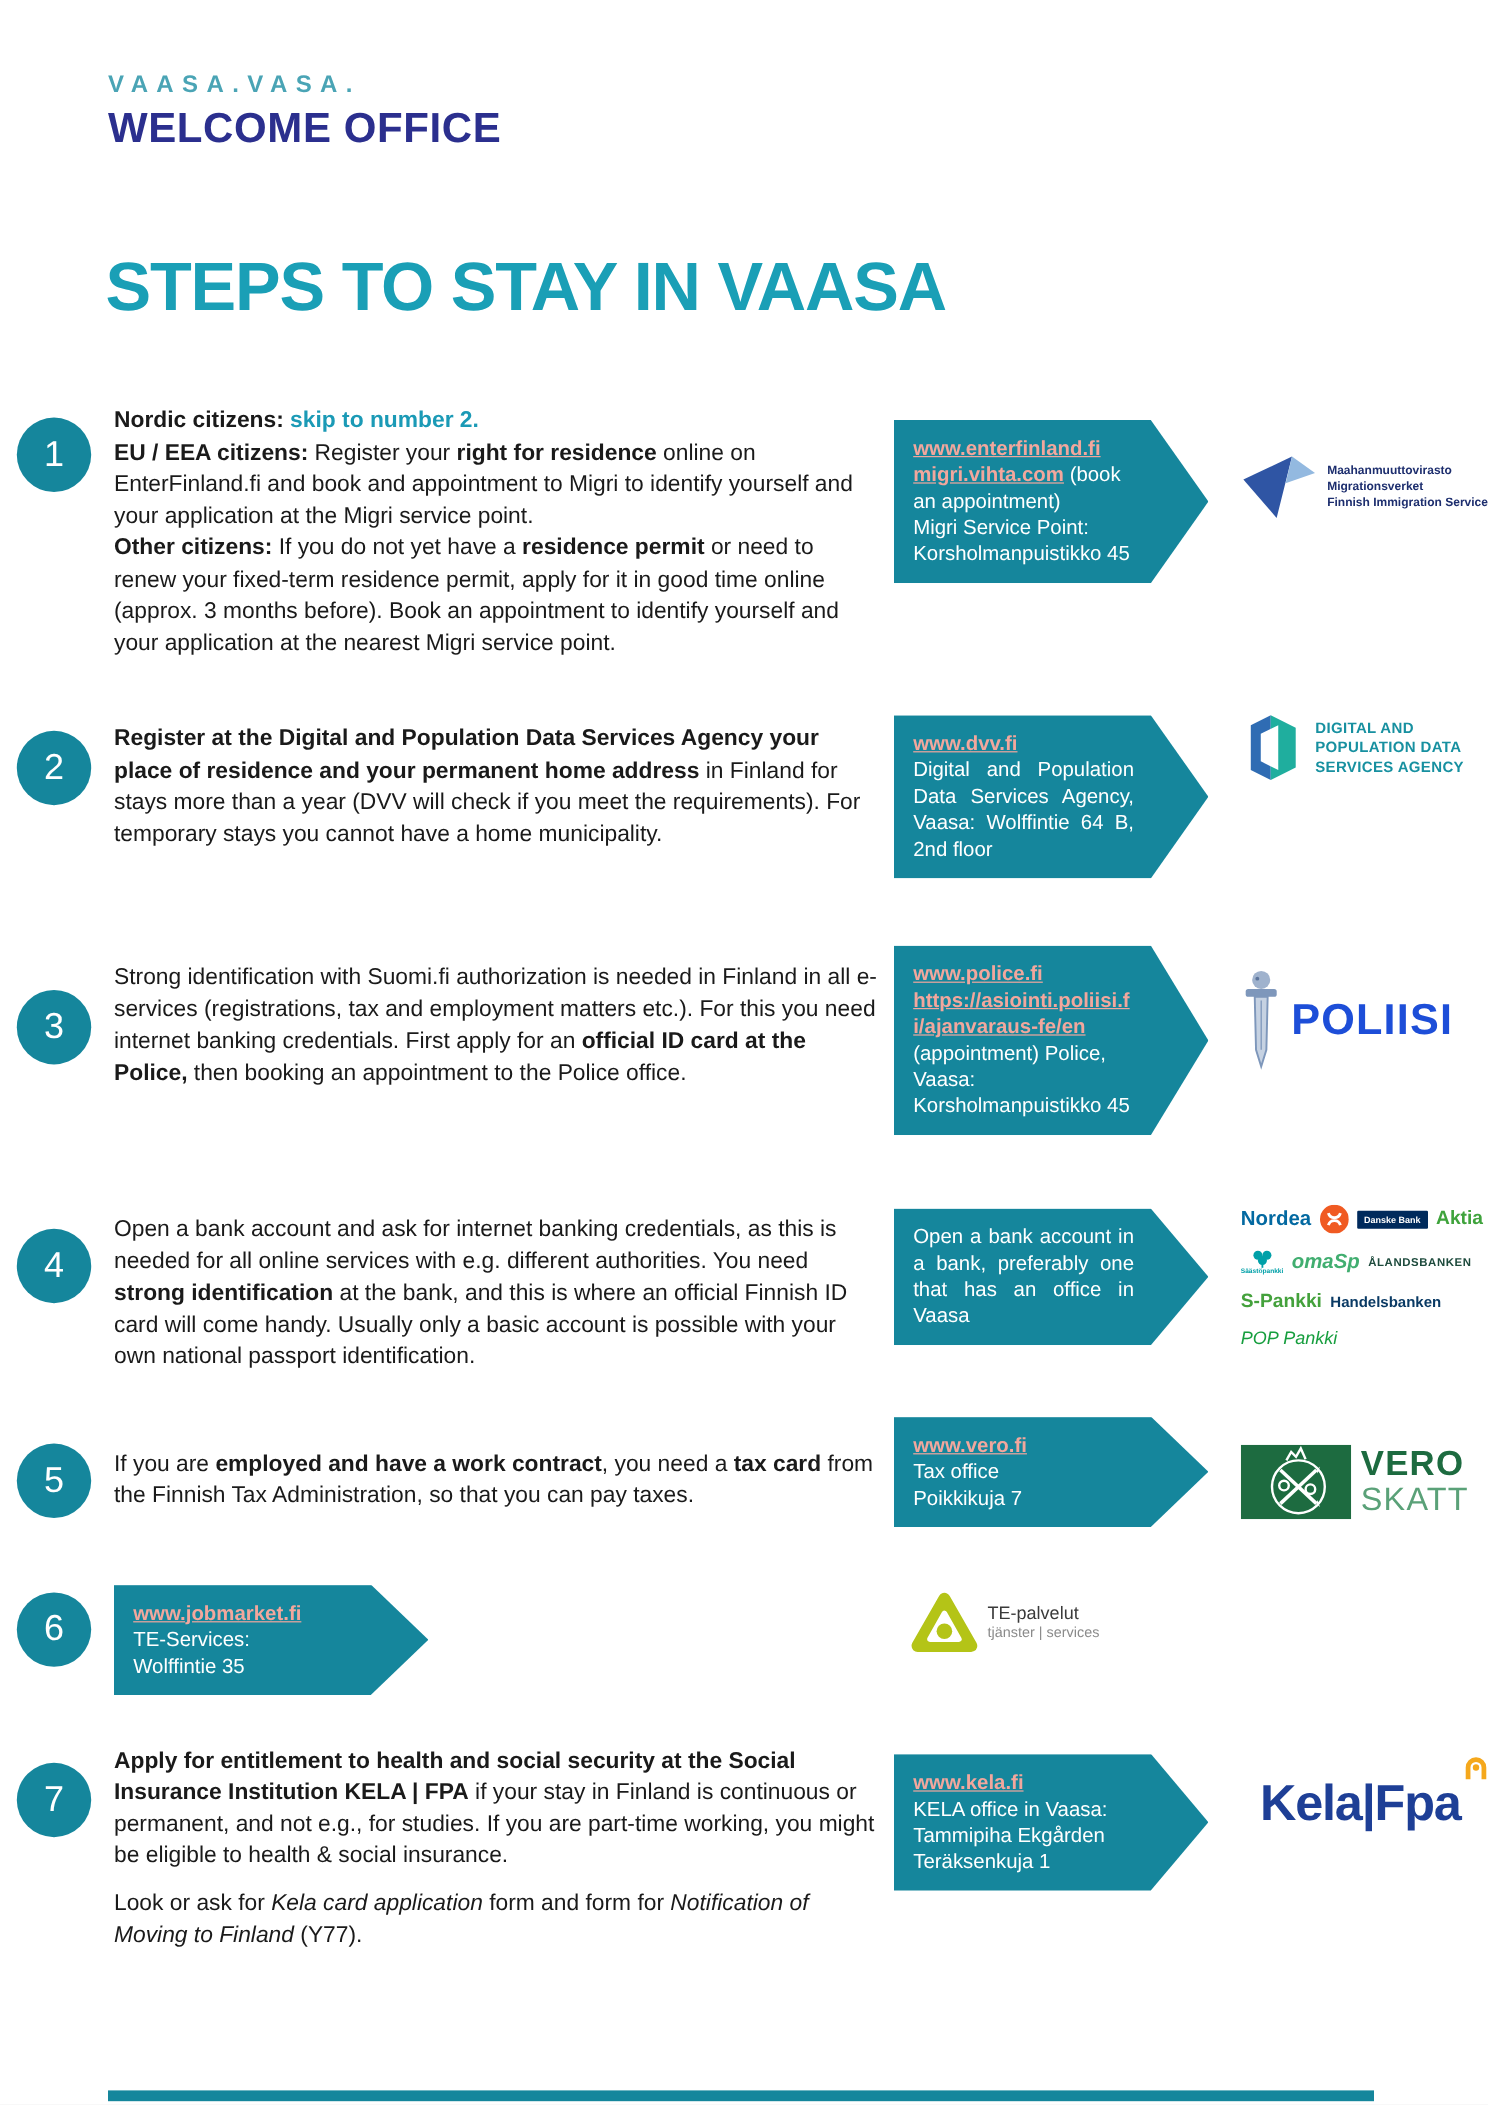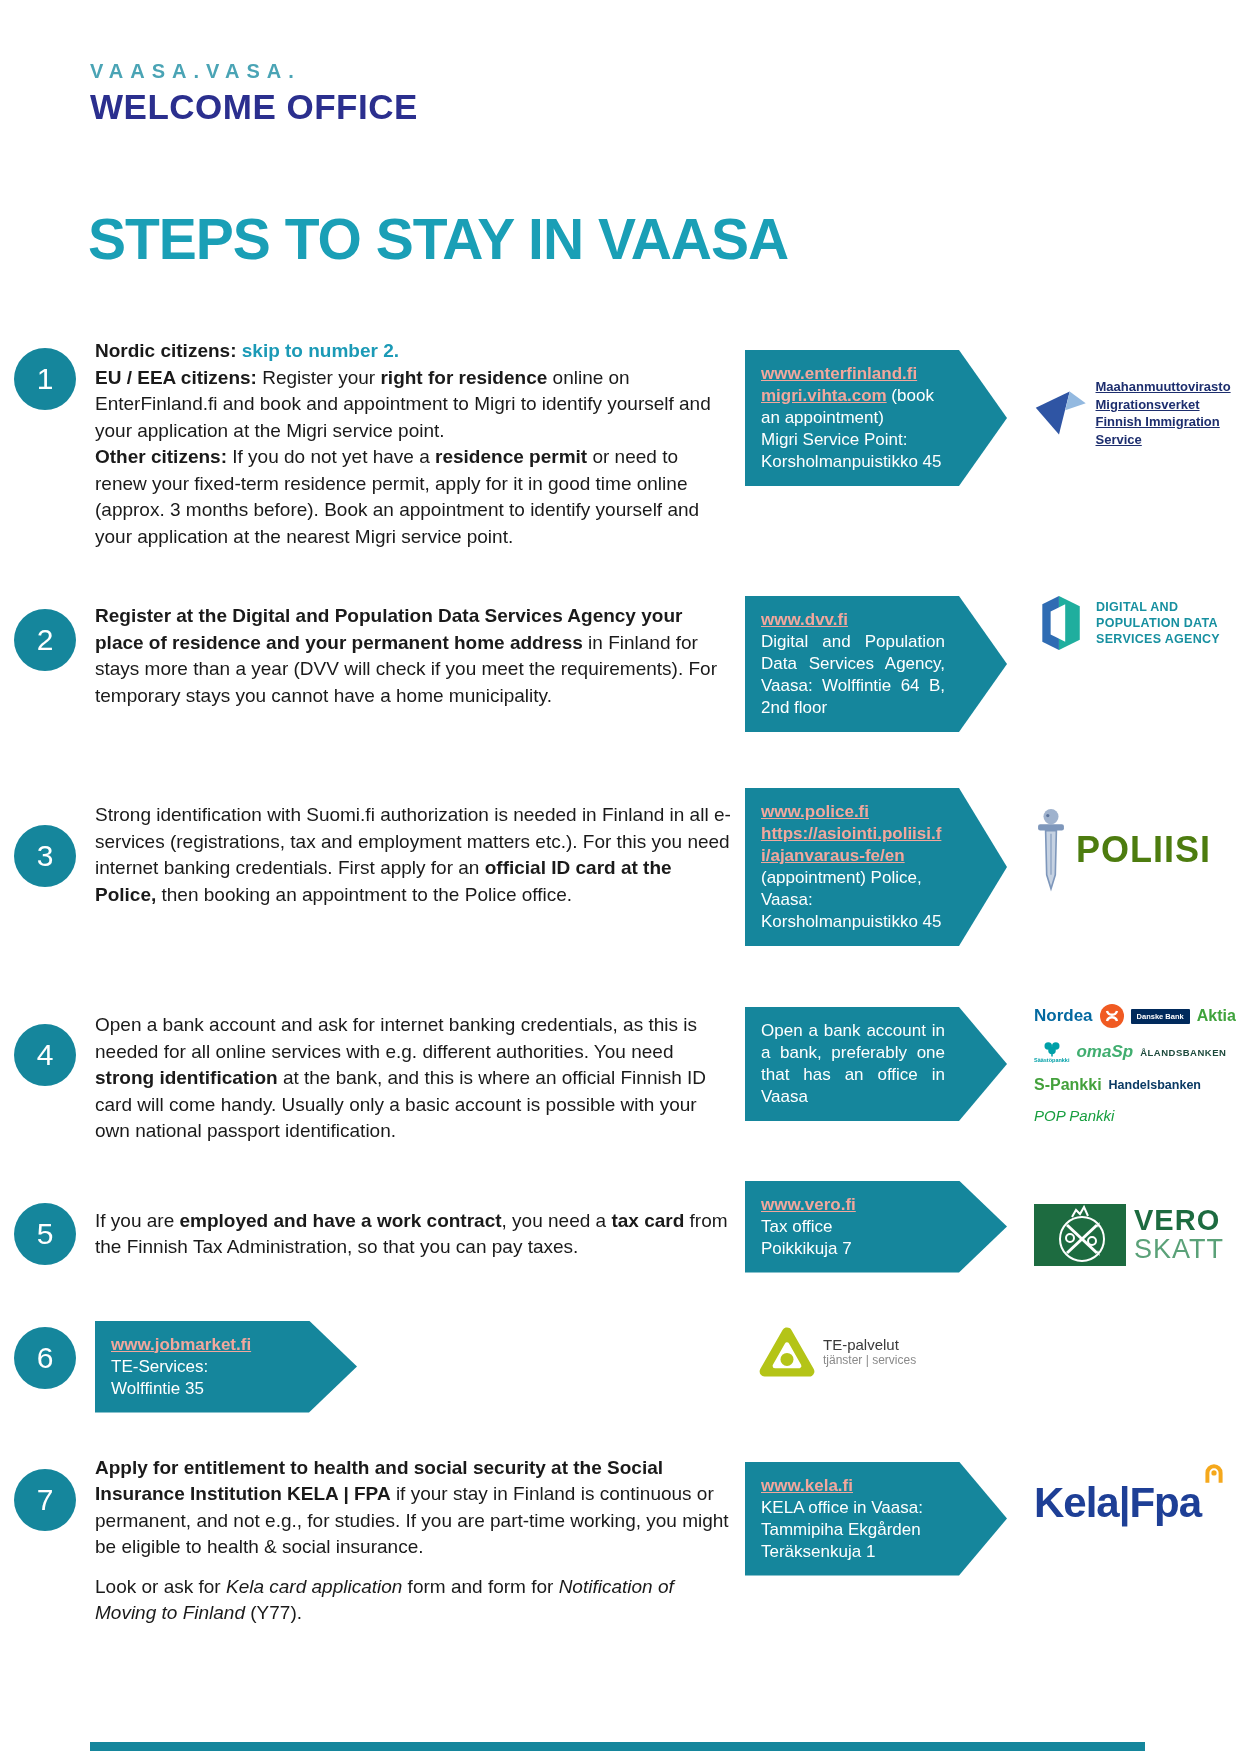--- a/index.html
+++ b/index.html
@@ -40,30 +40,30 @@
   .link{color:var(--link);font-weight:bold;text-decoration:underline;word-break:break-all;cursor:pointer;}
   #s1 .callout{margin-top:12px}#s2 .callout{margin-top:-7px}#s3 .callout{margin-top:-14px}
   #s4 .callout{margin-top:-5px}#s5 .callout{margin-top:-27px}#s6 .callout{margin-top:3px}#s7 .callout{margin-top:7px}
 
   
   .logo{margin-left:14px;}
   #s1 .logo{margin-top:40px}#s2 .logo{margin-top:-10px}#s3 .logo{margin-top:6px}#s4 .logo{margin-top:-8px}
   #s5 .logo{margin-top:-4px}#s6 .logo{margin-top:8px}#s7 .logo{margin-top:14px}
 
   .logo-row{display:flex;align-items:center;}
-  .migri-text{font-size:13px;font-weight:bold;color:#1d2e6e;line-height:1.35;margin-left:8px;text-decoration:underline;}
+  .migri-text{font-size:10px;font-weight:bold;color:#1d2e6e;line-height:1.35;margin-left:8px;}
   .dvv-text{font-size:12.5px;font-weight:800;color:#1790a0;line-height:1.3;margin-left:10px;letter-spacing:.3px;}
-  .poliisi-text{font-size:36px;font-weight:800;color:#4d7c0f;letter-spacing:1px;margin-left:8px;}
+  .poliisi-text{font-size:36px;font-weight:800;color:#1d4ed8;letter-spacing:1px;margin-left:8px;}
   .vero-text{margin-left:8px;line-height:1.02;}
   .vero-l1{font-size:29px;font-weight:800;color:#1d6b40;letter-spacing:1px;}
   .vero-l2{font-size:27px;font-weight:400;color:#5aa178;letter-spacing:1px;text-align:right;}
   .te-name{font-size:15px;color:#3a3a3a;margin-left:8px;}
   .te-sub{font-size:12px;color:#8a8a8a;margin-left:8px;}
   .kela-wrap{position:relative;display:inline-block;margin-top:10px;}
-  .kela-text{font-size:42px;font-weight:800;color:#1e3f96;letter-spacing:-1px;}
+  .kela-text{font-size:42px;font-weight:800;color:#1e3f96;letter-spacing:-1px;margin-left:16px;}
   .kela-glyph{position:absolute;top:-16px;right:-24px;}
 
   
   .banks .bank-row{display:flex;align-items:center;gap:7px;margin-bottom:13px;}
   .bank{white-space:nowrap;}
   .nordea{font-size:17px;font-weight:bold;}
   .danske{font-size:7.5px;color:#fff;padding:3px 6px;border-radius:1px;font-weight:bold;}
   .aktia{font-size:16px;font-weight:600;}
   .sp-wrap{display:flex;flex-direction:column;align-items:center;}
   .saastopankki{font-size:5.5px;font-weight:bold;}

